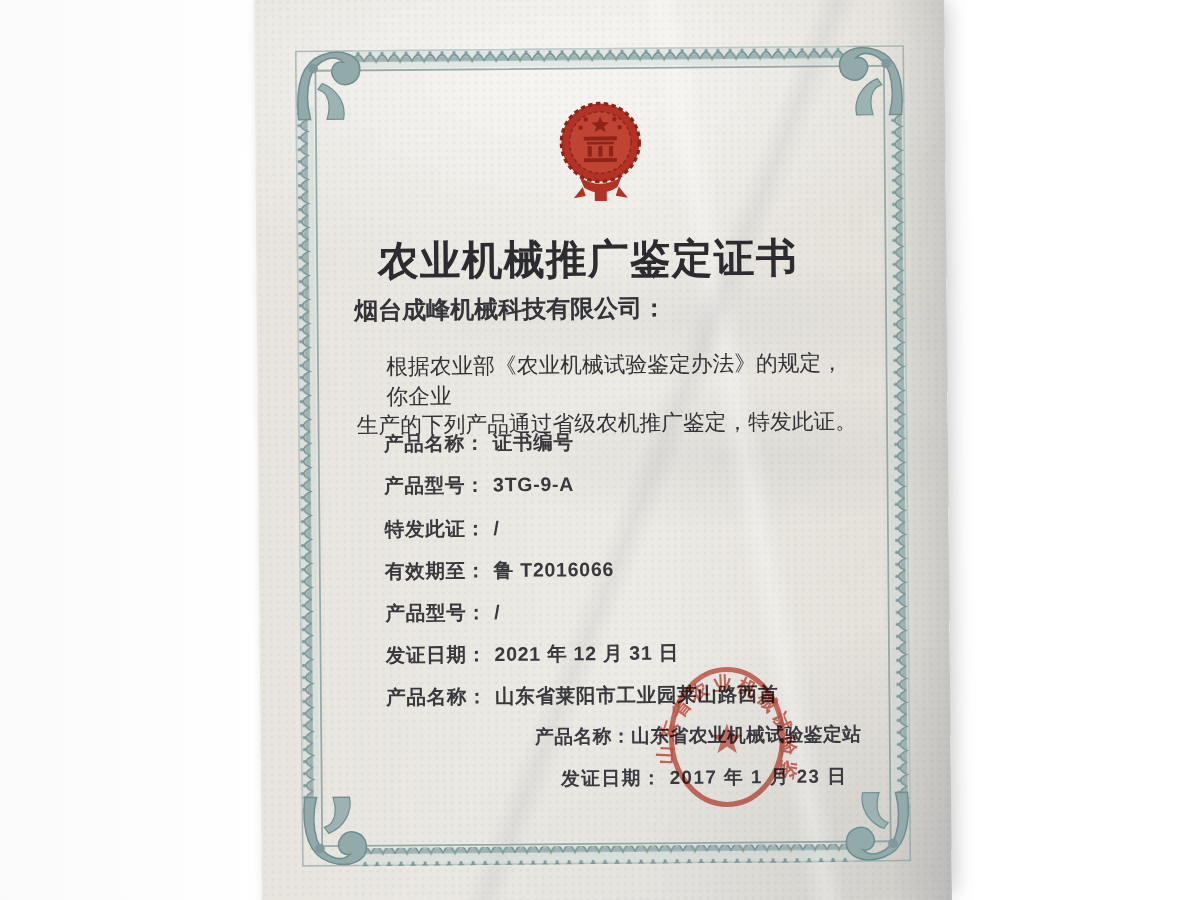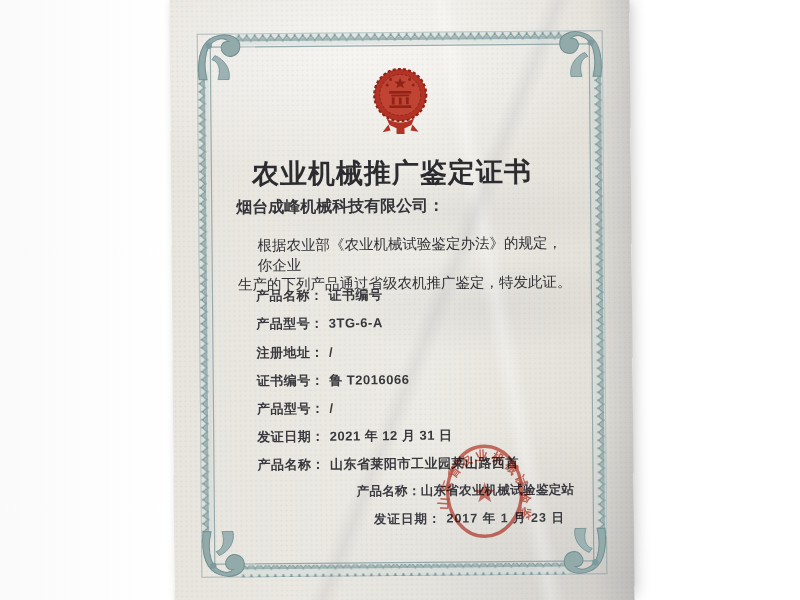--- a/index.html
+++ b/index.html
@@ -115,27 +115,27 @@
     <div class="txt body-par">
       <div class="l1">根据农业部《农业机械试验鉴定办法》的规定，你企业</div>
       <div class="l2">生产的下列产品通过省级农机推广鉴定，特发此证。</div>
     </div>
 
     <div class="fields">
       <div class="field-row">
         <span>产品名称：</span><span class="value">证书编号</span>
       </div>
       <div class="field-row">
-        <span>产品型号：</span><span class="value">3TG-6-A</span>
+        <span>产品型号：</span><span class="value">3TG-9-A</span>
       </div>
       <div class="field-row">
-        <span>注册地址：</span><span class="value">/</span>
+        <span>特发此证：</span><span class="value">/</span>
       </div>
       <div class="field-row">
-        <span>证书编号：</span><span class="value">鲁 T2016066</span>
+        <span>有效期至：</span><span class="value">鲁 T2016066</span>
       </div>
       <div class="field-row">
         <span>产品型号：</span><span class="value">/</span>
       </div>
       <div class="field-row">
         <span>发证日期：</span><span class="value">2021 年 12 月 31 日</span>
       </div>
       <div class="field-row">
         <span>产品名称：</span><span class="value">山东省莱阳市工业园莱山路西首</span>
       </div>

